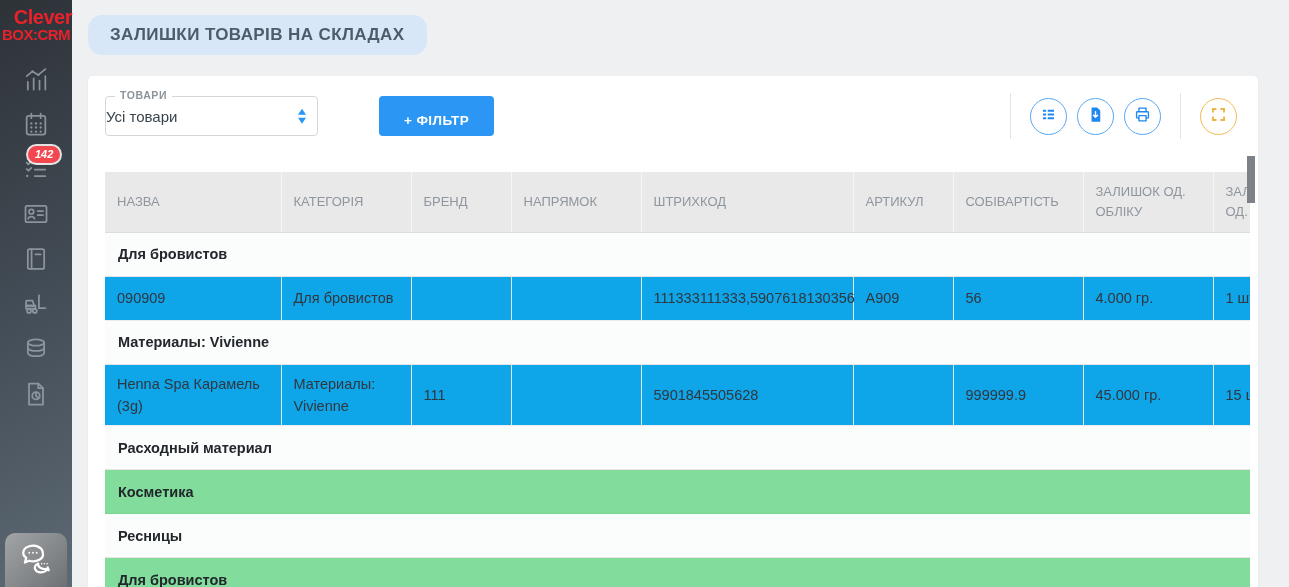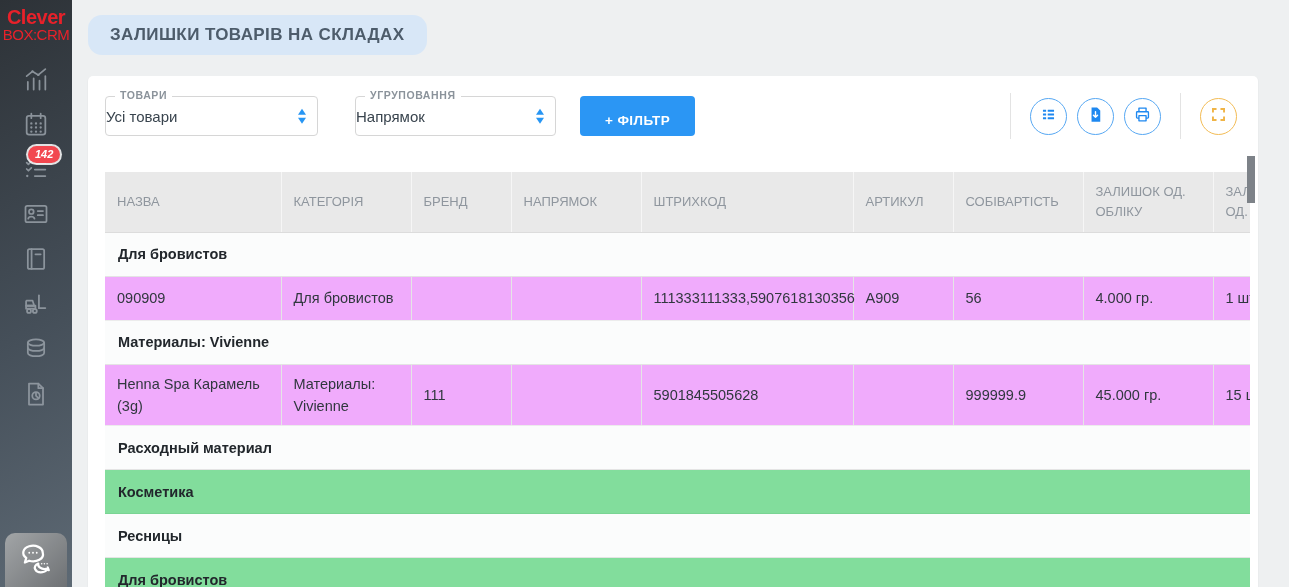--- a/index.html
+++ b/index.html
@@ -9,22 +9,22 @@
     background:#eef0f1;
     display:flex;
   }
   
   .sidebar {
     position:relative; flex:0 0 72px; width:72px; height:587px;
     background:linear-gradient(150deg,#2d3237 0%,#454f59 55%,#5d6974 100%);
     z-index:5;
   }
   .logo { text-align:center; padding-top:7px; line-height:1.02; cursor:pointer; }
-  .logo .l1 { font-size:20px; font-weight:bold; color:#e8212a; letter-spacing:-0.5px; display:block; }
-  .logo .l2 { font-size:15px; font-weight:normal; color:#e8212a; letter-spacing:-0.5px; display:block; }
+  .logo .l1 { font-size:20px; font-weight:bold; color:#e8212a; letter-spacing:-0.5px; display:block;text-align:right; }
+  .logo .l2 { font-size:15px; font-weight:bold; color:#e8212a; letter-spacing:-0.5px; display:block; }
   .nav { margin-top:16px; display:flex; flex-direction:column; align-items:center; }
   .nav-item { width:72px; height:45px; display:flex; align-items:center; justify-content:center; cursor:pointer; }
   .nav-item svg { width:28px; height:28px; stroke:#99a1a9; opacity:.85; fill:none; stroke-width:1.5; stroke-linecap:round; stroke-linejoin:round; }
   .badge {
     position:absolute; top:146px; left:28px;
     background:#f2474f; color:#fff; font-size:11px; font-weight:bold; font-style:italic;
     padding:2px 7px 3px; border-radius:10px;
     box-shadow:0 0 0 2px rgba(255,255,255,.85); z-index:6;
   }
   .chat-btn {
@@ -79,21 +79,21 @@
   
   .table-area { position:relative; margin:20px 0 0 17px; width:1145px; overflow:hidden; }
   table { border-collapse:collapse; table-layout:fixed; width:1198px; }
   th {
     background:#e9e9e9; height:60px; text-align:left; vertical-align:middle;
     padding:0 10px 0 12px; font-size:13px; font-weight:normal; color:#8f969e;
     border-right:1px solid #f6f6f6; border-bottom:1px solid #dcdcdc; line-height:1.5;
   }
   th:last-child { border-right:none; }
   td {
-    background:#f0abfc; height:44px; vertical-align:middle;
+    background:#0ea5e9; height:44px; vertical-align:middle;
     padding:8px 10px 8px 12px; font-size:14.5px; color:#30373e;
     border-right:1px solid #e5e5e5; border-bottom:1px solid #ececec; line-height:1.55;
   }
   tr.data-row td:last-child { border-right:none; }
   tr.group-row td {
     background:#fbfcfc; font-weight:bold; color:#22272c;
     border-right:none; border-bottom:1px solid #e4e4e4; padding-left:13px;
   }
   tr.group-row.green td { background:#82dd9c; border-bottom:1px solid #79d493; }
   .scroll-thumb { position:absolute; top:80px; right:3px; width:8px; height:47px; background:#7d8288; z-index:4; }
@@ -204,28 +204,20 @@
 </div>
 
 <div class="main">
   <div class="title-chip">ЗАЛИШКИ ТОВАРІВ НА СКЛАДАХ</div>
 
   <div class="card">
     <div class="toolbar">
       <div class="select-box w1">
         <span class="select-label">ТОВАРИ</span>
         <span class="select-value">Усі товари</span>
-        <span class="sort-arrows">
-            <span class="tri-up"></span>
-            <span class="tri-down"></span>
-          </span>
-      </div>
-      <div class="select-box w2">
-        <span class="select-label">УГРУПОВАННЯ</span>
-        <span class="select-value">Напрямок</span>
         <span class="sort-arrows">
             <span class="tri-up"></span>
             <span class="tri-down"></span>
           </span>
       </div>
       <button class="filter-btn">+ ФІЛЬТР</button>
 
       <div class="right-tools">
         <div class="vdiv"></div>
         <div class="circle-btn">

